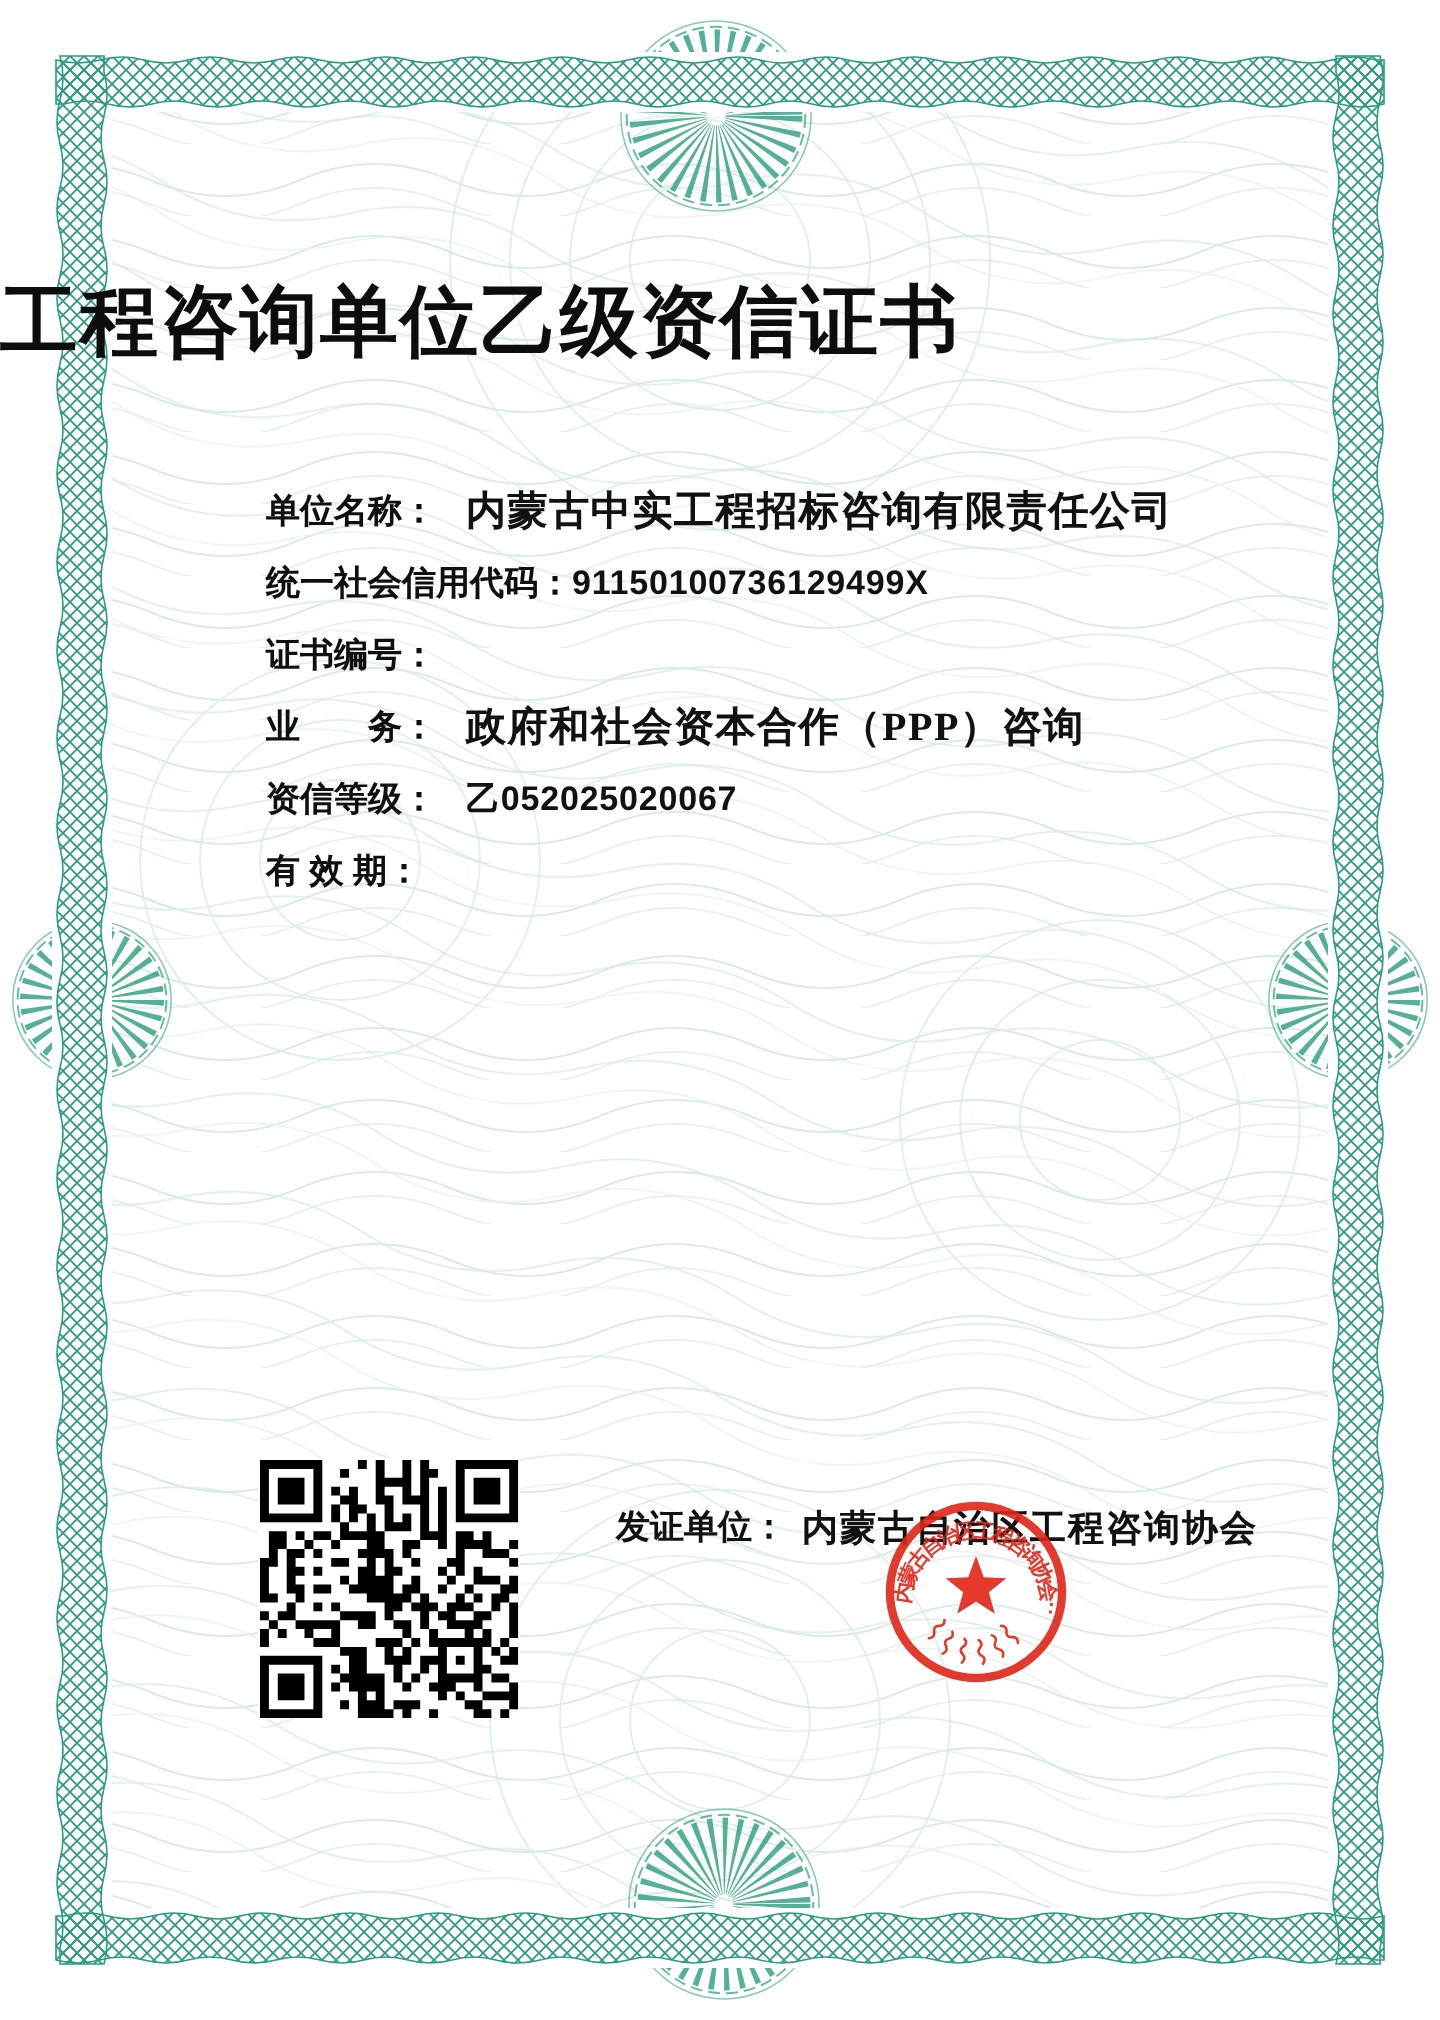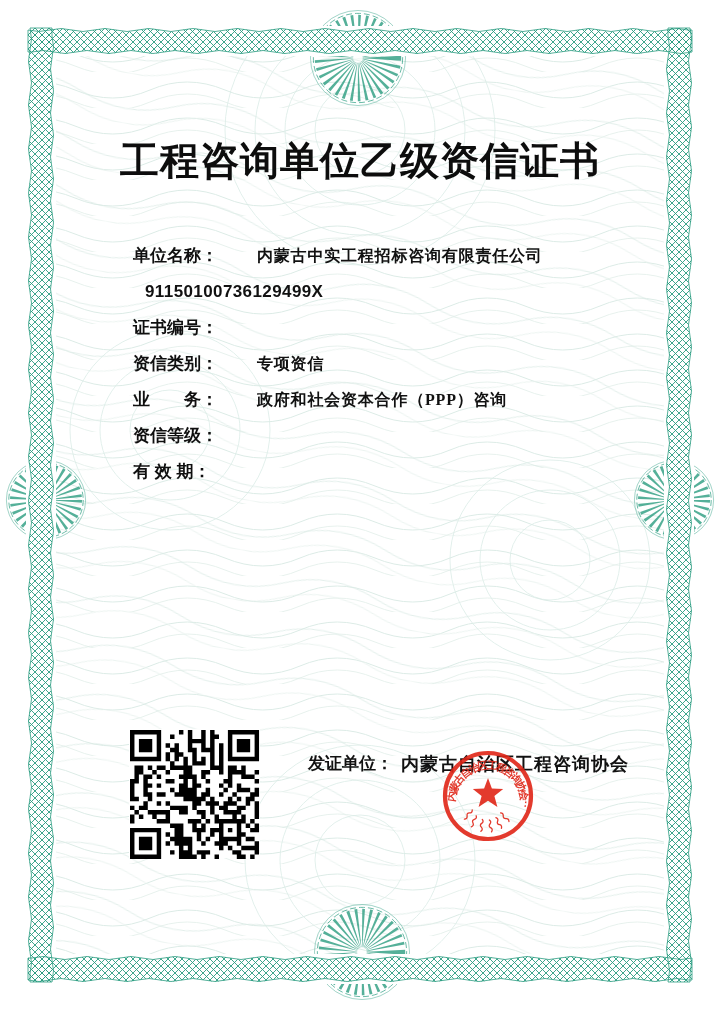--- a/index.html
+++ b/index.html
@@ -1,25 +1,25 @@
 <!DOCTYPE html>
 <html><head>
 <meta charset="utf-8">
 <style>
   html,body{margin:0;padding:0;background:#fff;}
   .page{position:relative;width:720px;height:1010px;background:#fff;overflow:hidden;
         font-family:"Liberation Sans",sans-serif;color:#111;}
   svg.bg{position:absolute;left:0;top:0;pointer-events:none;}
-  .title{position:absolute;top:134px;left:0;right:0;text-align:center;
+  .title{position:absolute;top:134px;left:0;right:0;text-align:left;
          font-size:39px;font-weight:900;letter-spacing:1px;color:#0d0d0d;}
   .fields{position:absolute;left:133px;top:246px;width:480px;}
-  .row{display:flex;margin-bottom:16px;font-size:17px;line-height:20px;justify-content:space-between;}
+  .row{display:flex;margin-bottom:16px;font-size:17px;line-height:20px;}
   .row .label{font-weight:bold;flex:none;min-width:100px;white-space:pre;color:#0f0f0f;}
   .row .value{width:356px;}
-  .kai{font-family:"Liberation Serif",serif;font-weight:600;font-size:16px;
+  .kai{font-family:"Liberation Serif",serif;font-weight:600;font-size:20px;
        letter-spacing:0.8px;}
   .num{font-family:"Liberation Sans",sans-serif;font-weight:bold;letter-spacing:0.4px;}
   .issuer{position:absolute;left:308px;top:753px;display:flex;font-size:17px;line-height:22px;}
   .issuer .label{font-weight:bold;white-space:pre;}
   .issuer .value{font-family:"Liberation Serif",serif;font-weight:600;font-size:18px;
                  letter-spacing:1px;margin-left:8px;}
   .qr{position:absolute;left:129px;top:729px;width:131px;height:129px;background:#fff;}
   .seal{position:absolute;left:425px;top:733px;width:126px;height:126px;opacity:.9;}
 </style>
 </head>
@@ -88,35 +88,33 @@
   </svg>
 
   <div class="title">工程咨询单位乙级资信证书</div>
 
   <div class="fields">
     <div class="row">
       <span class="label">单位名称：</span>
       <span class="value kai">内蒙古中实工程招标咨询有限责任公司</span>
     </div>
     <div class="row">
-      <span class="value num" style="margin-left:12px">91150100736129499X</span>
+      <span class="label">统一社会信用代码：</span>
+      <span class="value num" style="">91150100736129499X</span>
     </div>
     <div class="row">
       <span class="label">证书编号：</span>
-    </div>
-    <div class="row">
-      <span class="label">资信类别：</span>
-      <span class="value kai">专项资信</span>
     </div>
     <div class="row">
       <span class="label">业　　务：</span>
       <span class="value kai">政府和社会资本合作（PPP）咨询</span>
     </div>
     <div class="row">
       <span class="label">资信等级：</span>
+      <span class="value num">乙052025020067</span>
     </div>
     <div class="row">
       <span class="label">有 效 期：</span>
     </div>
   </div>
 
   <div class="qr" id="qr"><svg width="131.05" height="131.05">
         <path d="M1.00 1.00h4.45v4.45h-4.45zM5.45 1.00h4.45v4.45h-4.45zM9.90 1.00h4.45v4.45h-4.45zM14.35 1.00h4.45v4.45h-4.45zM18.80 1.00h4.45v4.45h-4.45zM23.25 1.00h4.45v4.45h-4.45zM27.70 1.00h4.45v4.45h-4.45zM49.95 1.00h4.45v4.45h-4.45zM58.85 1.00h4.45v4.45h-4.45zM72.20 1.00h4.45v4.45h-4.45zM81.10 1.00h4.45v4.45h-4.45zM98.90 1.00h4.45v4.45h-4.45zM103.35 1.00h4.45v4.45h-4.45zM107.80 1.00h4.45v4.45h-4.45zM112.25 1.00h4.45v4.45h-4.45zM116.70 1.00h4.45v4.45h-4.45zM121.15 1.00h4.45v4.45h-4.45zM125.60 1.00h4.45v4.45h-4.45zM1.00 5.45h4.45v4.45h-4.45zM27.70 5.45h4.45v4.45h-4.45zM41.05 5.45h4.45v4.45h-4.45zM58.85 5.45h4.45v4.45h-4.45zM72.20 5.45h4.45v4.45h-4.45zM81.10 5.45h4.45v4.45h-4.45zM85.55 5.45h4.45v4.45h-4.45zM98.90 5.45h4.45v4.45h-4.45zM125.60 5.45h4.45v4.45h-4.45zM1.00 9.90h4.45v4.45h-4.45zM9.90 9.90h4.45v4.45h-4.45zM14.35 9.90h4.45v4.45h-4.45zM18.80 9.90h4.45v4.45h-4.45zM27.70 9.90h4.45v4.45h-4.45zM58.85 9.90h4.45v4.45h-4.45zM63.30 9.90h4.45v4.45h-4.45zM67.75 9.90h4.45v4.45h-4.45zM72.20 9.90h4.45v4.45h-4.45zM81.10 9.90h4.45v4.45h-4.45zM98.90 9.90h4.45v4.45h-4.45zM107.80 9.90h4.45v4.45h-4.45zM112.25 9.90h4.45v4.45h-4.45zM116.70 9.90h4.45v4.45h-4.45zM125.60 9.90h4.45v4.45h-4.45zM1.00 14.35h4.45v4.45h-4.45zM9.90 14.35h4.45v4.45h-4.45zM14.35 14.35h4.45v4.45h-4.45zM18.80 14.35h4.45v4.45h-4.45zM27.70 14.35h4.45v4.45h-4.45zM36.60 14.35h4.45v4.45h-4.45zM45.50 14.35h4.45v4.45h-4.45zM58.85 14.35h4.45v4.45h-4.45zM72.20 14.35h4.45v4.45h-4.45zM81.10 14.35h4.45v4.45h-4.45zM90.00 14.35h4.45v4.45h-4.45zM98.90 14.35h4.45v4.45h-4.45zM107.80 14.35h4.45v4.45h-4.45zM112.25 14.35h4.45v4.45h-4.45zM116.70 14.35h4.45v4.45h-4.45zM125.60 14.35h4.45v4.45h-4.45zM1.00 18.80h4.45v4.45h-4.45zM9.90 18.80h4.45v4.45h-4.45zM14.35 18.80h4.45v4.45h-4.45zM18.80 18.80h4.45v4.45h-4.45zM27.70 18.80h4.45v4.45h-4.45zM41.05 18.80h4.45v4.45h-4.45zM45.50 18.80h4.45v4.45h-4.45zM58.85 18.80h4.45v4.45h-4.45zM63.30 18.80h4.45v4.45h-4.45zM72.20 18.80h4.45v4.45h-4.45zM76.65 18.80h4.45v4.45h-4.45zM81.10 18.80h4.45v4.45h-4.45zM90.00 18.80h4.45v4.45h-4.45zM98.90 18.80h4.45v4.45h-4.45zM107.80 18.80h4.45v4.45h-4.45zM112.25 18.80h4.45v4.45h-4.45zM116.70 18.80h4.45v4.45h-4.45zM125.60 18.80h4.45v4.45h-4.45zM1.00 23.25h4.45v4.45h-4.45zM27.70 23.25h4.45v4.45h-4.45zM36.60 23.25h4.45v4.45h-4.45zM45.50 23.25h4.45v4.45h-4.45zM49.95 23.25h4.45v4.45h-4.45zM63.30 23.25h4.45v4.45h-4.45zM81.10 23.25h4.45v4.45h-4.45zM90.00 23.25h4.45v4.45h-4.45zM98.90 23.25h4.45v4.45h-4.45zM125.60 23.25h4.45v4.45h-4.45zM1.00 27.70h4.45v4.45h-4.45zM5.45 27.70h4.45v4.45h-4.45zM9.90 27.70h4.45v4.45h-4.45zM14.35 27.70h4.45v4.45h-4.45zM18.80 27.70h4.45v4.45h-4.45zM23.25 27.70h4.45v4.45h-4.45zM27.70 27.70h4.45v4.45h-4.45zM36.60 27.70h4.45v4.45h-4.45zM45.50 27.70h4.45v4.45h-4.45zM54.40 27.70h4.45v4.45h-4.45zM63.30 27.70h4.45v4.45h-4.45zM72.20 27.70h4.45v4.45h-4.45zM81.10 27.70h4.45v4.45h-4.45zM90.00 27.70h4.45v4.45h-4.45zM98.90 27.70h4.45v4.45h-4.45zM103.35 27.70h4.45v4.45h-4.45zM107.80 27.70h4.45v4.45h-4.45zM112.25 27.70h4.45v4.45h-4.45zM116.70 27.70h4.45v4.45h-4.45zM121.15 27.70h4.45v4.45h-4.45zM125.60 27.70h4.45v4.45h-4.45zM41.05 32.15h4.45v4.45h-4.45zM54.40 32.15h4.45v4.45h-4.45zM63.30 32.15h4.45v4.45h-4.45zM67.75 32.15h4.45v4.45h-4.45zM72.20 32.15h4.45v4.45h-4.45zM81.10 32.15h4.45v4.45h-4.45zM90.00 32.15h4.45v4.45h-4.45zM5.45 36.60h4.45v4.45h-4.45zM9.90 36.60h4.45v4.45h-4.45zM18.80 36.60h4.45v4.45h-4.45zM27.70 36.60h4.45v4.45h-4.45zM32.15 36.60h4.45v4.45h-4.45zM41.05 36.60h4.45v4.45h-4.45zM45.50 36.60h4.45v4.45h-4.45zM49.95 36.60h4.45v4.45h-4.45zM54.40 36.60h4.45v4.45h-4.45zM58.85 36.60h4.45v4.45h-4.45zM81.10 36.60h4.45v4.45h-4.45zM85.55 36.60h4.45v4.45h-4.45zM90.00 36.60h4.45v4.45h-4.45zM98.90 36.60h4.45v4.45h-4.45zM103.35 36.60h4.45v4.45h-4.45zM112.25 36.60h4.45v4.45h-4.45zM5.45 41.05h4.45v4.45h-4.45zM9.90 41.05h4.45v4.45h-4.45zM23.25 41.05h4.45v4.45h-4.45zM36.60 41.05h4.45v4.45h-4.45zM54.40 41.05h4.45v4.45h-4.45zM58.85 41.05h4.45v4.45h-4.45zM72.20 41.05h4.45v4.45h-4.45zM76.65 41.05h4.45v4.45h-4.45zM90.00 41.05h4.45v4.45h-4.45zM98.90 41.05h4.45v4.45h-4.45zM103.35 41.05h4.45v4.45h-4.45zM107.80 41.05h4.45v4.45h-4.45zM112.25 41.05h4.45v4.45h-4.45zM125.60 41.05h4.45v4.45h-4.45zM5.45 45.50h4.45v4.45h-4.45zM14.35 45.50h4.45v4.45h-4.45zM18.80 45.50h4.45v4.45h-4.45zM27.70 45.50h4.45v4.45h-4.45zM49.95 45.50h4.45v4.45h-4.45zM54.40 45.50h4.45v4.45h-4.45zM58.85 45.50h4.45v4.45h-4.45zM63.30 45.50h4.45v4.45h-4.45zM72.20 45.50h4.45v4.45h-4.45zM98.90 45.50h4.45v4.45h-4.45zM112.25 45.50h4.45v4.45h-4.45zM116.70 45.50h4.45v4.45h-4.45zM121.15 45.50h4.45v4.45h-4.45zM1.00 49.95h4.45v4.45h-4.45zM5.45 49.95h4.45v4.45h-4.45zM14.35 49.95h4.45v4.45h-4.45zM36.60 49.95h4.45v4.45h-4.45zM41.05 49.95h4.45v4.45h-4.45zM54.40 49.95h4.45v4.45h-4.45zM63.30 49.95h4.45v4.45h-4.45zM76.65 49.95h4.45v4.45h-4.45zM94.45 49.95h4.45v4.45h-4.45zM98.90 49.95h4.45v4.45h-4.45zM125.60 49.95h4.45v4.45h-4.45zM1.00 54.40h4.45v4.45h-4.45zM14.35 54.40h4.45v4.45h-4.45zM18.80 54.40h4.45v4.45h-4.45zM27.70 54.40h4.45v4.45h-4.45zM49.95 54.40h4.45v4.45h-4.45zM54.40 54.40h4.45v4.45h-4.45zM63.30 54.40h4.45v4.45h-4.45zM67.75 54.40h4.45v4.45h-4.45zM90.00 54.40h4.45v4.45h-4.45zM98.90 54.40h4.45v4.45h-4.45zM107.80 54.40h4.45v4.45h-4.45zM1.00 58.85h4.45v4.45h-4.45zM14.35 58.85h4.45v4.45h-4.45zM41.05 58.85h4.45v4.45h-4.45zM49.95 58.85h4.45v4.45h-4.45zM54.40 58.85h4.45v4.45h-4.45zM58.85 58.85h4.45v4.45h-4.45zM63.30 58.85h4.45v4.45h-4.45zM76.65 58.85h4.45v4.45h-4.45zM94.45 58.85h4.45v4.45h-4.45zM107.80 58.85h4.45v4.45h-4.45zM112.25 58.85h4.45v4.45h-4.45zM116.70 58.85h4.45v4.45h-4.45zM125.60 58.85h4.45v4.45h-4.45zM1.00 63.30h4.45v4.45h-4.45zM14.35 63.30h4.45v4.45h-4.45zM18.80 63.30h4.45v4.45h-4.45zM27.70 63.30h4.45v4.45h-4.45zM32.15 63.30h4.45v4.45h-4.45zM45.50 63.30h4.45v4.45h-4.45zM49.95 63.30h4.45v4.45h-4.45zM54.40 63.30h4.45v4.45h-4.45zM58.85 63.30h4.45v4.45h-4.45zM63.30 63.30h4.45v4.45h-4.45zM72.20 63.30h4.45v4.45h-4.45zM76.65 63.30h4.45v4.45h-4.45zM90.00 63.30h4.45v4.45h-4.45zM103.35 63.30h4.45v4.45h-4.45zM121.15 63.30h4.45v4.45h-4.45zM125.60 63.30h4.45v4.45h-4.45zM1.00 67.75h4.45v4.45h-4.45zM5.45 67.75h4.45v4.45h-4.45zM18.80 67.75h4.45v4.45h-4.45zM54.40 67.75h4.45v4.45h-4.45zM58.85 67.75h4.45v4.45h-4.45zM63.30 67.75h4.45v4.45h-4.45zM67.75 67.75h4.45v4.45h-4.45zM72.20 67.75h4.45v4.45h-4.45zM81.10 67.75h4.45v4.45h-4.45zM98.90 67.75h4.45v4.45h-4.45zM107.80 67.75h4.45v4.45h-4.45zM116.70 67.75h4.45v4.45h-4.45zM121.15 67.75h4.45v4.45h-4.45zM14.35 72.20h4.45v4.45h-4.45zM27.70 72.20h4.45v4.45h-4.45zM36.60 72.20h4.45v4.45h-4.45zM63.30 72.20h4.45v4.45h-4.45zM67.75 72.20h4.45v4.45h-4.45zM76.65 72.20h4.45v4.45h-4.45zM81.10 72.20h4.45v4.45h-4.45zM85.55 72.20h4.45v4.45h-4.45zM94.45 72.20h4.45v4.45h-4.45zM98.90 72.20h4.45v4.45h-4.45zM103.35 72.20h4.45v4.45h-4.45zM116.70 72.20h4.45v4.45h-4.45zM125.60 72.20h4.45v4.45h-4.45zM1.00 76.65h4.45v4.45h-4.45zM9.90 76.65h4.45v4.45h-4.45zM14.35 76.65h4.45v4.45h-4.45zM41.05 76.65h4.45v4.45h-4.45zM45.50 76.65h4.45v4.45h-4.45zM49.95 76.65h4.45v4.45h-4.45zM54.40 76.65h4.45v4.45h-4.45zM63.30 76.65h4.45v4.45h-4.45zM81.10 76.65h4.45v4.45h-4.45zM90.00 76.65h4.45v4.45h-4.45zM94.45 76.65h4.45v4.45h-4.45zM107.80 76.65h4.45v4.45h-4.45zM112.25 76.65h4.45v4.45h-4.45zM125.60 76.65h4.45v4.45h-4.45zM5.45 81.10h4.45v4.45h-4.45zM18.80 81.10h4.45v4.45h-4.45zM23.25 81.10h4.45v4.45h-4.45zM27.70 81.10h4.45v4.45h-4.45zM32.15 81.10h4.45v4.45h-4.45zM36.60 81.10h4.45v4.45h-4.45zM49.95 81.10h4.45v4.45h-4.45zM54.40 81.10h4.45v4.45h-4.45zM67.75 81.10h4.45v4.45h-4.45zM72.20 81.10h4.45v4.45h-4.45zM81.10 81.10h4.45v4.45h-4.45zM94.45 81.10h4.45v4.45h-4.45zM98.90 81.10h4.45v4.45h-4.45zM103.35 81.10h4.45v4.45h-4.45zM107.80 81.10h4.45v4.45h-4.45zM125.60 81.10h4.45v4.45h-4.45zM1.00 85.55h4.45v4.45h-4.45zM9.90 85.55h4.45v4.45h-4.45zM23.25 85.55h4.45v4.45h-4.45zM36.60 85.55h4.45v4.45h-4.45zM72.20 85.55h4.45v4.45h-4.45zM85.55 85.55h4.45v4.45h-4.45zM103.35 85.55h4.45v4.45h-4.45zM112.25 85.55h4.45v4.45h-4.45zM125.60 85.55h4.45v4.45h-4.45zM1.00 90.00h4.45v4.45h-4.45zM27.70 90.00h4.45v4.45h-4.45zM32.15 90.00h4.45v4.45h-4.45zM36.60 90.00h4.45v4.45h-4.45zM58.85 90.00h4.45v4.45h-4.45zM63.30 90.00h4.45v4.45h-4.45zM67.75 90.00h4.45v4.45h-4.45zM76.65 90.00h4.45v4.45h-4.45zM85.55 90.00h4.45v4.45h-4.45zM90.00 90.00h4.45v4.45h-4.45zM94.45 90.00h4.45v4.45h-4.45zM98.90 90.00h4.45v4.45h-4.45zM103.35 90.00h4.45v4.45h-4.45zM107.80 90.00h4.45v4.45h-4.45zM112.25 90.00h4.45v4.45h-4.45zM121.15 90.00h4.45v4.45h-4.45zM41.05 94.45h4.45v4.45h-4.45zM45.50 94.45h4.45v4.45h-4.45zM49.95 94.45h4.45v4.45h-4.45zM63.30 94.45h4.45v4.45h-4.45zM72.20 94.45h4.45v4.45h-4.45zM90.00 94.45h4.45v4.45h-4.45zM107.80 94.45h4.45v4.45h-4.45zM116.70 94.45h4.45v4.45h-4.45zM125.60 94.45h4.45v4.45h-4.45zM1.00 98.90h4.45v4.45h-4.45zM5.45 98.90h4.45v4.45h-4.45zM9.90 98.90h4.45v4.45h-4.45zM14.35 98.90h4.45v4.45h-4.45zM18.80 98.90h4.45v4.45h-4.45zM23.25 98.90h4.45v4.45h-4.45zM27.70 98.90h4.45v4.45h-4.45zM45.50 98.90h4.45v4.45h-4.45zM49.95 98.90h4.45v4.45h-4.45zM63.30 98.90h4.45v4.45h-4.45zM67.75 98.90h4.45v4.45h-4.45zM72.20 98.90h4.45v4.45h-4.45zM81.10 98.90h4.45v4.45h-4.45zM85.55 98.90h4.45v4.45h-4.45zM90.00 98.90h4.45v4.45h-4.45zM98.90 98.90h4.45v4.45h-4.45zM107.80 98.90h4.45v4.45h-4.45zM121.15 98.90h4.45v4.45h-4.45zM125.60 98.90h4.45v4.45h-4.45zM1.00 103.35h4.45v4.45h-4.45zM27.70 103.35h4.45v4.45h-4.45zM36.60 103.35h4.45v4.45h-4.45zM45.50 103.35h4.45v4.45h-4.45zM49.95 103.35h4.45v4.45h-4.45zM67.75 103.35h4.45v4.45h-4.45zM81.10 103.35h4.45v4.45h-4.45zM90.00 103.35h4.45v4.45h-4.45zM107.80 103.35h4.45v4.45h-4.45zM112.25 103.35h4.45v4.45h-4.45zM1.00 107.80h4.45v4.45h-4.45zM9.90 107.80h4.45v4.45h-4.45zM14.35 107.80h4.45v4.45h-4.45zM18.80 107.80h4.45v4.45h-4.45zM27.70 107.80h4.45v4.45h-4.45zM41.05 107.80h4.45v4.45h-4.45zM45.50 107.80h4.45v4.45h-4.45zM49.95 107.80h4.45v4.45h-4.45zM54.40 107.80h4.45v4.45h-4.45zM58.85 107.80h4.45v4.45h-4.45zM67.75 107.80h4.45v4.45h-4.45zM76.65 107.80h4.45v4.45h-4.45zM90.00 107.80h4.45v4.45h-4.45zM94.45 107.80h4.45v4.45h-4.45zM98.90 107.80h4.45v4.45h-4.45zM103.35 107.80h4.45v4.45h-4.45zM107.80 107.80h4.45v4.45h-4.45zM116.70 107.80h4.45v4.45h-4.45zM121.15 107.80h4.45v4.45h-4.45zM1.00 112.25h4.45v4.45h-4.45zM9.90 112.25h4.45v4.45h-4.45zM14.35 112.25h4.45v4.45h-4.45zM18.80 112.25h4.45v4.45h-4.45zM27.70 112.25h4.45v4.45h-4.45zM36.60 112.25h4.45v4.45h-4.45zM45.50 112.25h4.45v4.45h-4.45zM49.95 112.25h4.45v4.45h-4.45zM54.40 112.25h4.45v4.45h-4.45zM58.85 112.25h4.45v4.45h-4.45zM72.20 112.25h4.45v4.45h-4.45zM85.55 112.25h4.45v4.45h-4.45zM90.00 112.25h4.45v4.45h-4.45zM94.45 112.25h4.45v4.45h-4.45zM107.80 112.25h4.45v4.45h-4.45zM125.60 112.25h4.45v4.45h-4.45zM1.00 116.70h4.45v4.45h-4.45zM9.90 116.70h4.45v4.45h-4.45zM14.35 116.70h4.45v4.45h-4.45zM18.80 116.70h4.45v4.45h-4.45zM27.70 116.70h4.45v4.45h-4.45zM49.95 116.70h4.45v4.45h-4.45zM58.85 116.70h4.45v4.45h-4.45zM90.00 116.70h4.45v4.45h-4.45zM98.90 116.70h4.45v4.45h-4.45zM112.25 116.70h4.45v4.45h-4.45zM116.70 116.70h4.45v4.45h-4.45zM121.15 116.70h4.45v4.45h-4.45zM125.60 116.70h4.45v4.45h-4.45zM1.00 121.15h4.45v4.45h-4.45zM27.70 121.15h4.45v4.45h-4.45zM41.05 121.15h4.45v4.45h-4.45zM49.95 121.15h4.45v4.45h-4.45zM54.40 121.15h4.45v4.45h-4.45zM58.85 121.15h4.45v4.45h-4.45zM67.75 121.15h4.45v4.45h-4.45zM72.20 121.15h4.45v4.45h-4.45zM76.65 121.15h4.45v4.45h-4.45zM103.35 121.15h4.45v4.45h-4.45zM107.80 121.15h4.45v4.45h-4.45zM125.60 121.15h4.45v4.45h-4.45zM1.00 125.60h4.45v4.45h-4.45zM5.45 125.60h4.45v4.45h-4.45zM9.90 125.60h4.45v4.45h-4.45zM14.35 125.60h4.45v4.45h-4.45zM18.80 125.60h4.45v4.45h-4.45zM23.25 125.60h4.45v4.45h-4.45zM27.70 125.60h4.45v4.45h-4.45zM49.95 125.60h4.45v4.45h-4.45zM54.40 125.60h4.45v4.45h-4.45zM58.85 125.60h4.45v4.45h-4.45zM63.30 125.60h4.45v4.45h-4.45zM72.20 125.60h4.45v4.45h-4.45zM85.55 125.60h4.45v4.45h-4.45zM107.80 125.60h4.45v4.45h-4.45zM112.25 125.60h4.45v4.45h-4.45zM121.15 125.60h4.45v4.45h-4.45z" fill="#000"></path>
       </svg></div>
 

